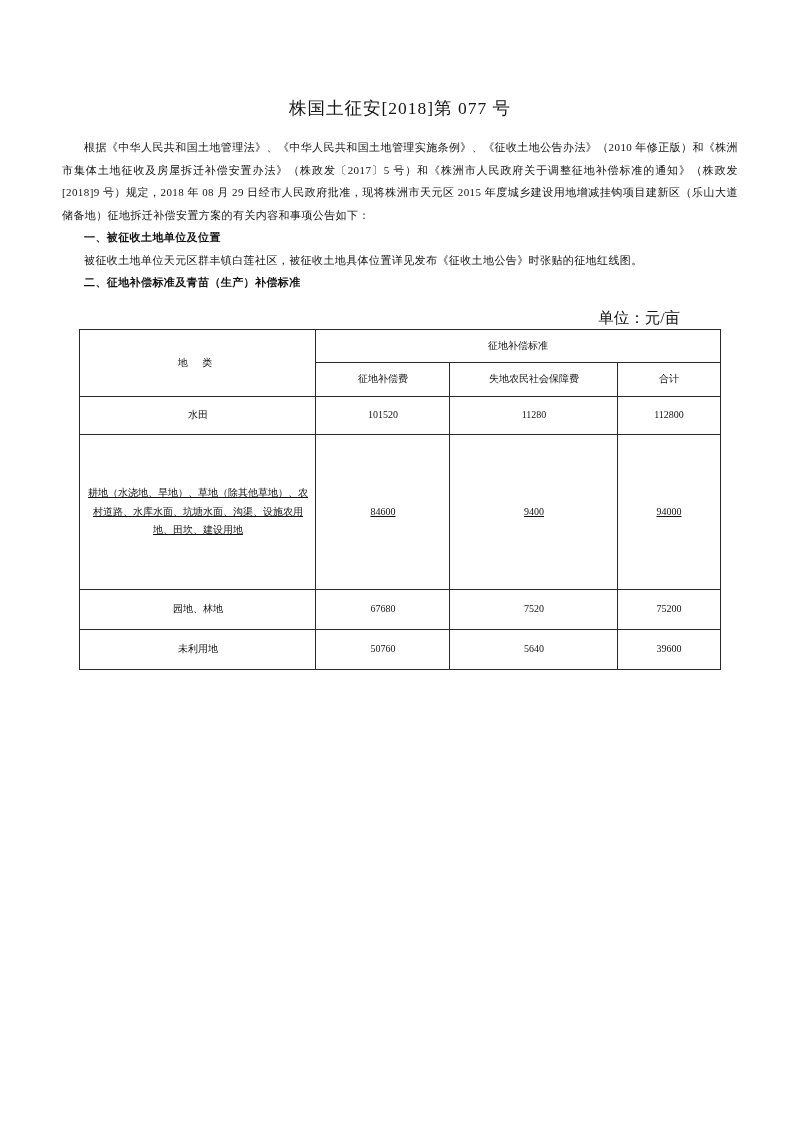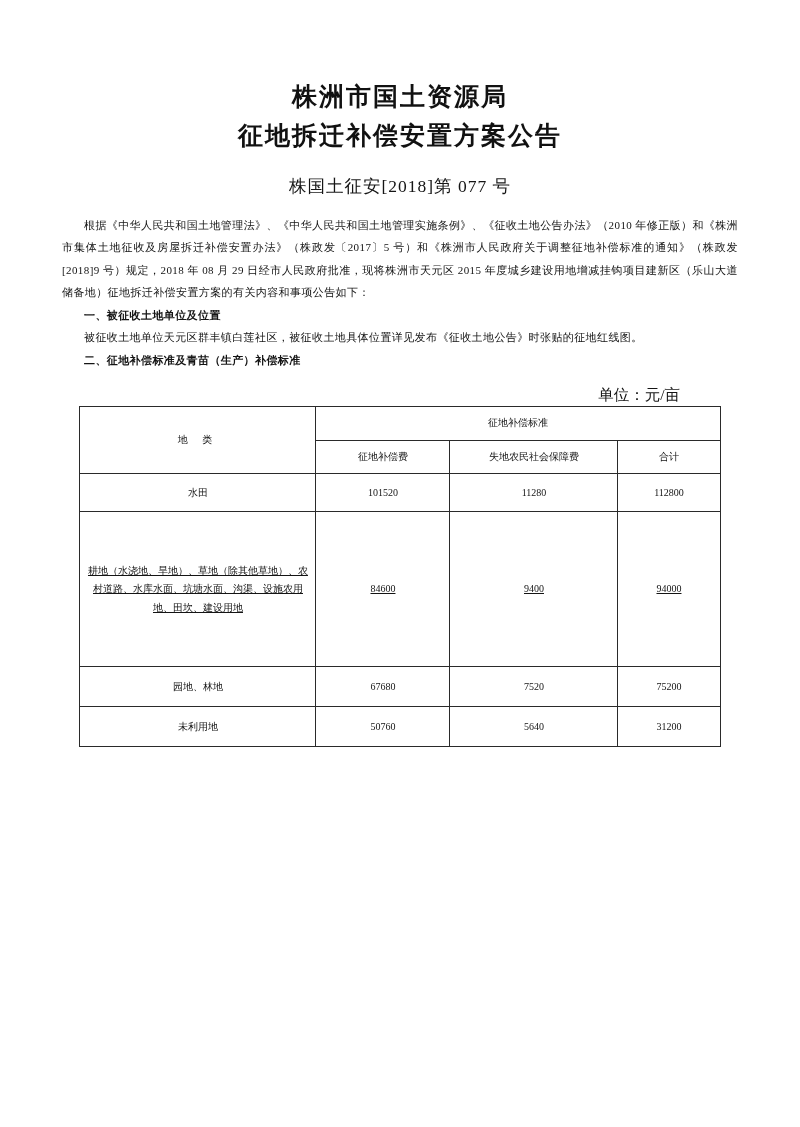--- a/index.html
+++ b/index.html
@@ -108,24 +108,20 @@
     font-size: 14.5px;
   }
   .row-h { height: 38px; }
   .row-m { height: 40px; }
 </style>
 </head>
 <body>
 
 <div class="page">
 
-  <h1 class="doc-title">
-    <span>株洲市国土资源局</span>
-    <span class="line2">征地拆迁补偿安置方案公告</span>
-  </h1>
 
   <div class="doc-number">株国土征安[2018]第 077 号</div>
 
   <div class="body-text">
     <p class="indent2">根据《中华人民共和国土地管理法》、《中华人民共和国土地管理实施条例》、《征收土地公告办法》（2010 年修正版）和《株洲市集体土地征收及房屋拆迁补偿安置办法》（株政发〔2017〕5 号）和《株洲市人民政府关于调整征地补偿标准的通知》（株政发[2018]9 号）规定，2018 年 08 月 29 日经市人民政府批准，现将株洲市天元区 2015 年度城乡建设用地增减挂钩项目建新区（乐山大道储备地）征地拆迁补偿安置方案的有关内容和事项公告如下：</p>
 
     <p class="section-head">一、被征收土地单位及位置</p>
 
     <p class="indent2">被征收土地单位天元区群丰镇白莲社区，被征收土地具体位置详见发布《征收土地公告》时张贴的征地红线图。</p>
 
@@ -168,18 +164,18 @@
       <tr class="row-m">
         <td>园地、林地</td>
         <td>67680</td>
         <td>7520</td>
         <td>75200</td>
       </tr>
       <tr class="row-m">
         <td>未利用地</td>
         <td>50760</td>
         <td>5640</td>
-        <td>31200</td>
+        <td>39600</td>
       </tr>
     </tbody>
   </table>
 
 </div>
 
 </body></html>

